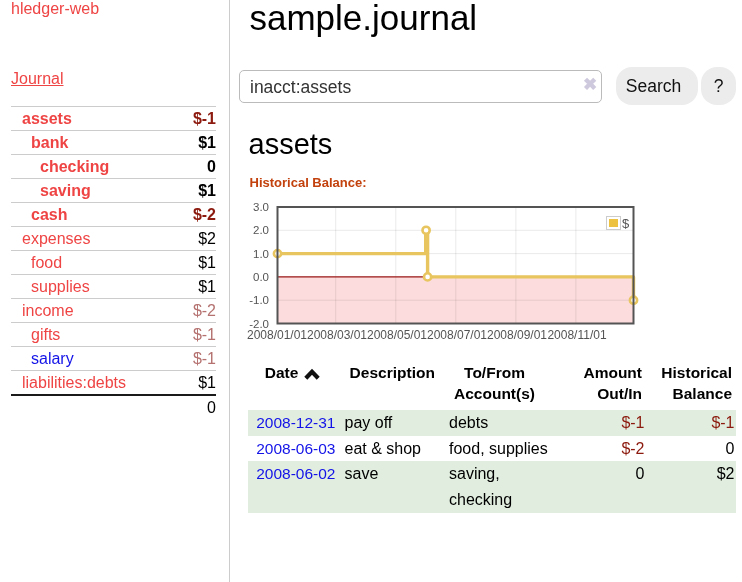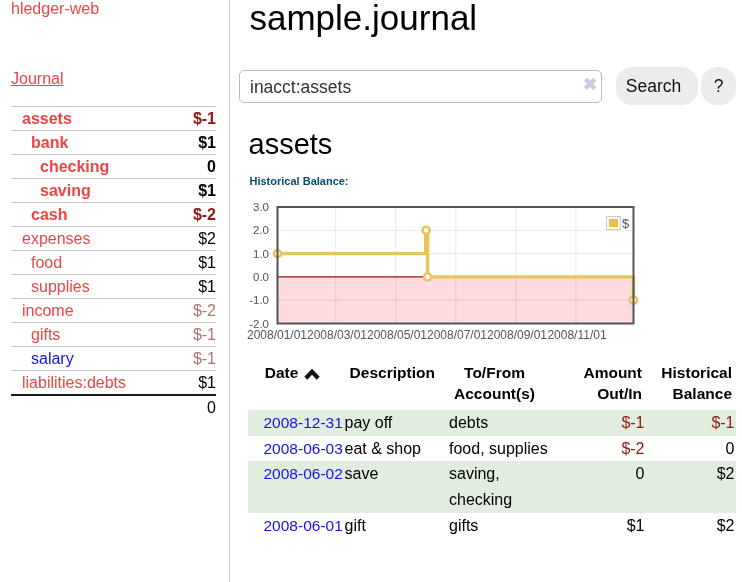--- a/index.html
+++ b/index.html
@@ -27,27 +27,27 @@
 .bold { font-weight:bold; }
 
 #h1 { position:absolute; left:249.5px; top:-2px; font-size:35px; font-weight:normal; color:#000; line-height:40px; }
 #searchbox { position:absolute; left:239px; top:70px; width:336px; height:31px; border:1px solid #bbb; border-radius:5px; font-size:17.5px; color:#333; padding-left:12px; padding-right:13px; }
 #searchbox .txt { position:absolute; left:10px; top:6px; }
 #clearx { position:absolute; left:343px; top:3px; font-size:17px; font-weight:bold; color:#cfc9dd; }
 .btn { position:absolute; top:67px; height:38px; background:#ececec; border-radius:16px; color:#111; font-size:16px; text-align:center; }
 #btnsearch { left:616px; width:82px; line-height:38px; font-size:17.5px; text-indent:-7px; }
 #btnq { left:701px; width:35px; line-height:38px; font-size:17.5px; }
 #h2 { position:absolute; left:248.5px; top:127.5px; font-size:29px; font-weight:normal; color:#000; line-height:33px; }
-#histlabel { position:absolute; left:249.5px; top:174.5px; font-size:11px; font-weight:bold; color:#0c4a6e; }
+#histlabel { position:absolute; left:249.5px; top:174.5px; font-size:13px; font-weight:bold; color:#c2410c; }
 #chart { position:absolute; left:245px; top:195px; }
 
 #reg { position:absolute; left:247.5px; top:363px; width:488px; border-collapse:collapse; table-layout:fixed; font-size:15.5px; color:#000; }
 #reg th { font-weight:bold; text-align:center; vertical-align:top; line-height:20.5px; padding:0 4.5px; }
 #reg td { vertical-align:top; line-height:25.65px; padding:0 4.5px; white-space:nowrap; font-size:16px; }
-#reg .num { text-align:right; } #reg td.num { padding-right:1px; } #reg th.num { padding-right:3.5px; } #reg td.dt { font-size:15.5px; padding-left:16px; } #reg th.th1 { padding-left:1.5px; }
+#reg .num { text-align:right; } #reg td.num { padding-right:1px; } #reg th.num { padding-right:3.5px; } #reg td.dt { font-size:15.5px; padding-left:0;text-align:right; } #reg th.th1 { padding-left:1.5px; }
 #reg tr.odd { background:#e1eedf; }
 #reg col.c1 { width:92.5px; }
 #reg col.c2 { width:104.5px; }
 #reg col.c3 { width:100px; }
 #reg col.c4 { width:101px; }
 #reg col.c5 { width:90px; }
 #reg th.pad { padding-bottom:6px; }
 </style>
 </head>
 <body>
@@ -203,21 +203,14 @@
         <td class="num negb">$-2</td>
         <td class="num">0</td>
       </tr>
  <tr class="odd">
         <td class="dt"><a class="blue" href="#">2008-06-02</a></td>
         <td>save</td>
         <td>saving,<br>checking</td>
         <td class="num">0</td>
         <td class="num">$2</td>
       </tr>
- <tr>
-        <td class="dt"><a class="blue" href="#">2008-06-01</a></td>
-        <td>gift</td>
-        <td>gifts</td>
-        <td class="num">$1</td>
-        <td class="num">$2</td>
-      </tr>
 </tbody>
   </table>
 
 </body></html>

